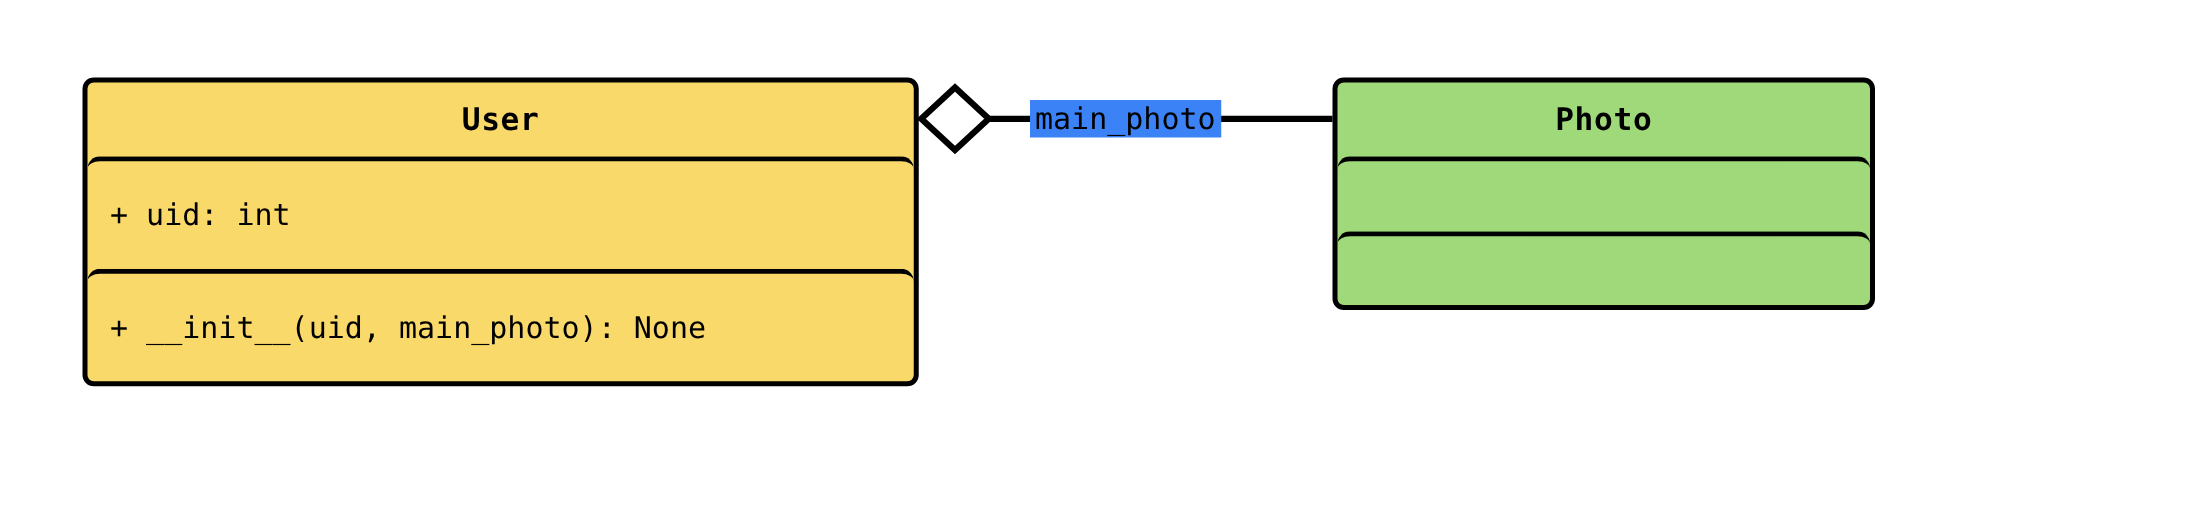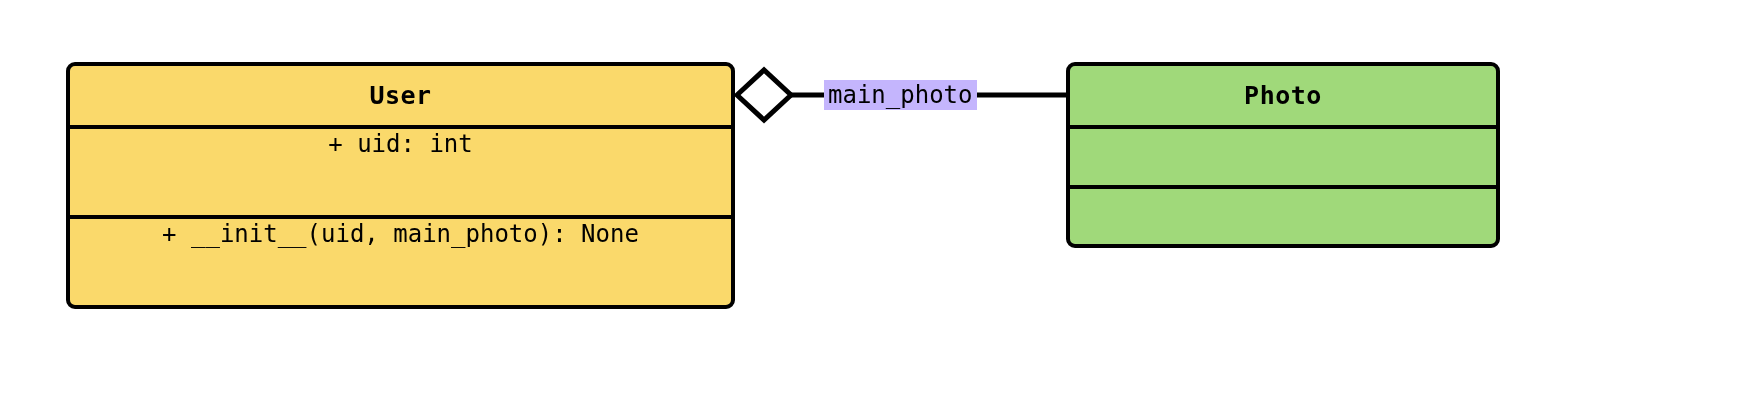--- a/index.html
+++ b/index.html
@@ -24,35 +24,37 @@
     position: absolute;
     box-sizing: border-box;
     border: 4px solid #000000;
     border-radius: 9px;
     overflow: hidden;
     background: #ffffff;
   }
   .uml-compartment {
     box-sizing: border-box;
     position: relative;
+    border-radius: 10px;
   }
   .uml-compartment + .uml-compartment {
     border-top: 4px solid #000000;
   }
   .uml-title {
     display: flex;
     align-items: center;
     justify-content: center;
     font-weight: bold;
     font-size: 25px;
     letter-spacing: 0.5px;
     color: #000000;
   }
   .uml-members {
     display: flex;
+    flex-direction: column;
     justify-content: center;
     padding: 0 18px;
   }
   .uml-member {
     font-size: 24px;
     line-height: 30px;
     color: #000000;
     white-space: pre;
   }
   .uml-member .bold {
@@ -94,21 +96,21 @@
   .assoc svg { display: block; }
 
   .assoc-label {
     position: absolute;
     left: 824px;
     top: 80px;
     font-size: 24px;
     line-height: 30px;
     color: #000000;
     white-space: pre;
-    background: #c4b5fd;
+    background: #3b82f6;
     padding: 0 4px;
   }
 </style>
 </head>
 <body>
 
 <div id="canvas">
 
   <div class="uml-class" id="class-user">
     <div class="uml-compartment uml-title c-title">User</div>

